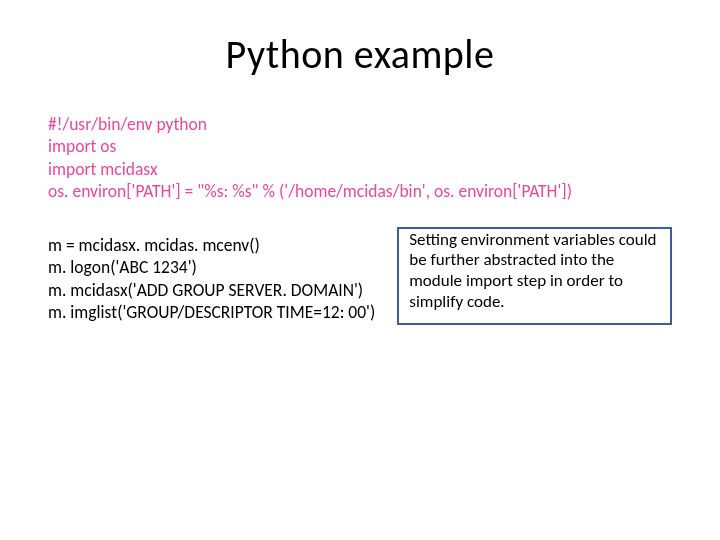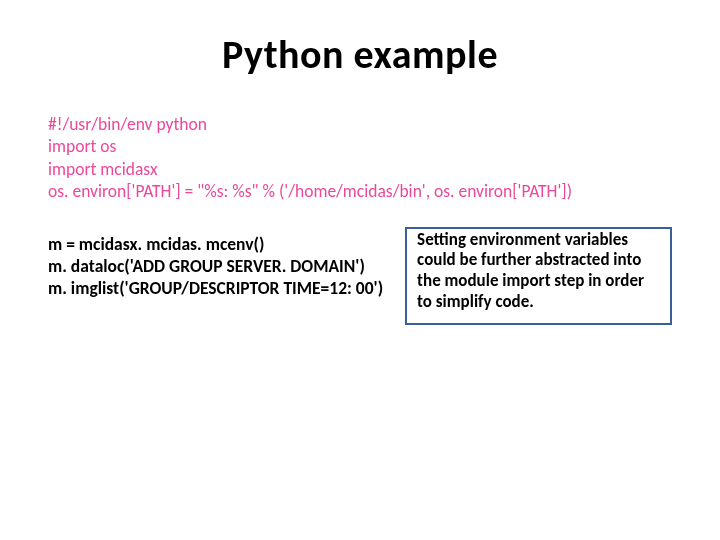--- a/index.html
+++ b/index.html
@@ -1,21 +1,21 @@
 <!DOCTYPE html>
 <html><head>
 <meta charset="utf-8">
 <style>
   * { margin: 0; padding: 0; box-sizing: border-box; }
   html, body { width: 720px; height: 540px; background: #fff; font-family: Calibri, Arial, sans-serif; color: #000; }
   .slide { width: 720px; height: 540px; position: relative; padding: 22px 48px 0 48px; }
-  .title { font-size: 40px; font-weight: 700; text-align: center; margin-top: 8px; margin-bottom: 34px; letter-spacing: 0.5px; }
+  .title { font-size: 40px; font-weight: 400; text-align: center; margin-top: 8px; margin-bottom: 34px; letter-spacing: 0.5px; }
   .code-block { font-size: 17.5px; line-height: 1.28; color: #ec4899; }
   .code-block .line { white-space: pre; }
-  .lower { margin-top: 30px; display: flex; align-items: flex-start; gap: 22px; font-weight: bold; }
+  .lower { margin-top: 30px; display: flex; align-items: center; gap: 22px; }
   .code-left { flex: 0 0 auto; font-size: 17.5px; line-height: 1.28; }
   .code-left .line { white-space: pre; }
   .note-box { border: 2px solid #3a5f9a; padding: 1px 10px 10px 10px; font-size: 17px; line-height: 1.22; width: 296px; margin-top: -6px; }
 </style>
 </head>
 <body>
 
 <div class="slide">
 
   <h1 class="title">Python example</h1>
@@ -24,21 +24,22 @@
     <div class="line">#!/usr/bin/env python</div>
     <div class="line">import os</div>
     <div class="line">import mcidasx</div>
     <div class="line">os. environ['PATH'] = "%s: %s" % ('/home/mcidas/bin', os. environ['PATH'])</div>
   </div>
 
   <div class="lower">
     <div class="code-left">
       <div class="line">m = mcidasx. mcidas. mcenv()</div>
       <div class="line"></div>
-      <div class="line">m. dataloc('ADD GROUP SERVER. DOMAIN')</div>
+      <div class="line">m. logon('ABC 1234')</div>
+      <div class="line">m. mcidasx('ADD GROUP SERVER. DOMAIN')</div>
       <div class="line">m. imglist('GROUP/DESCRIPTOR TIME=12: 00')</div>
     </div>
     <div class="note-box">
       <span>Setting environment variables could be further abstracted into the module import step in order to simplify code.</span>
     </div>
   </div>
 
 </div>
 
 </body></html>

